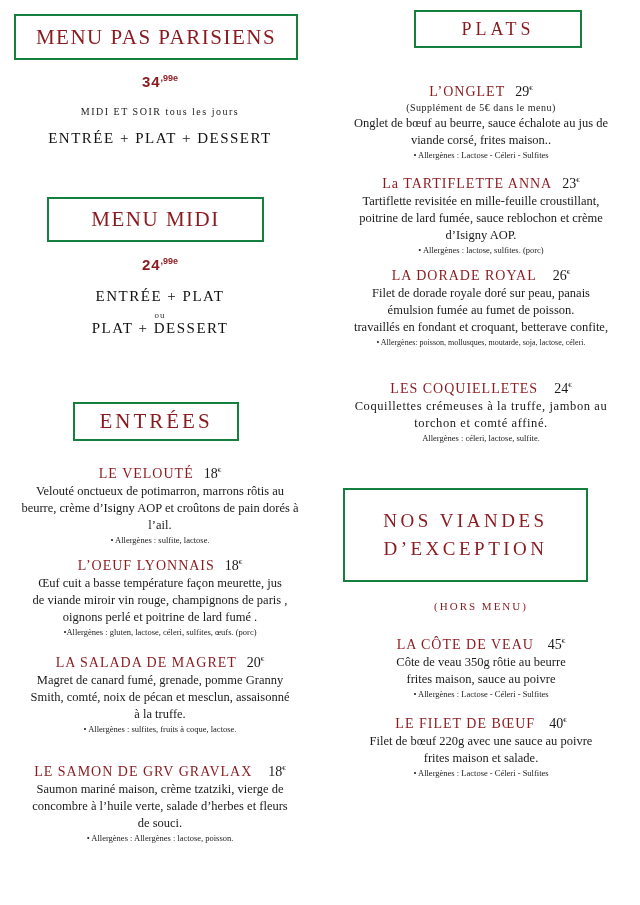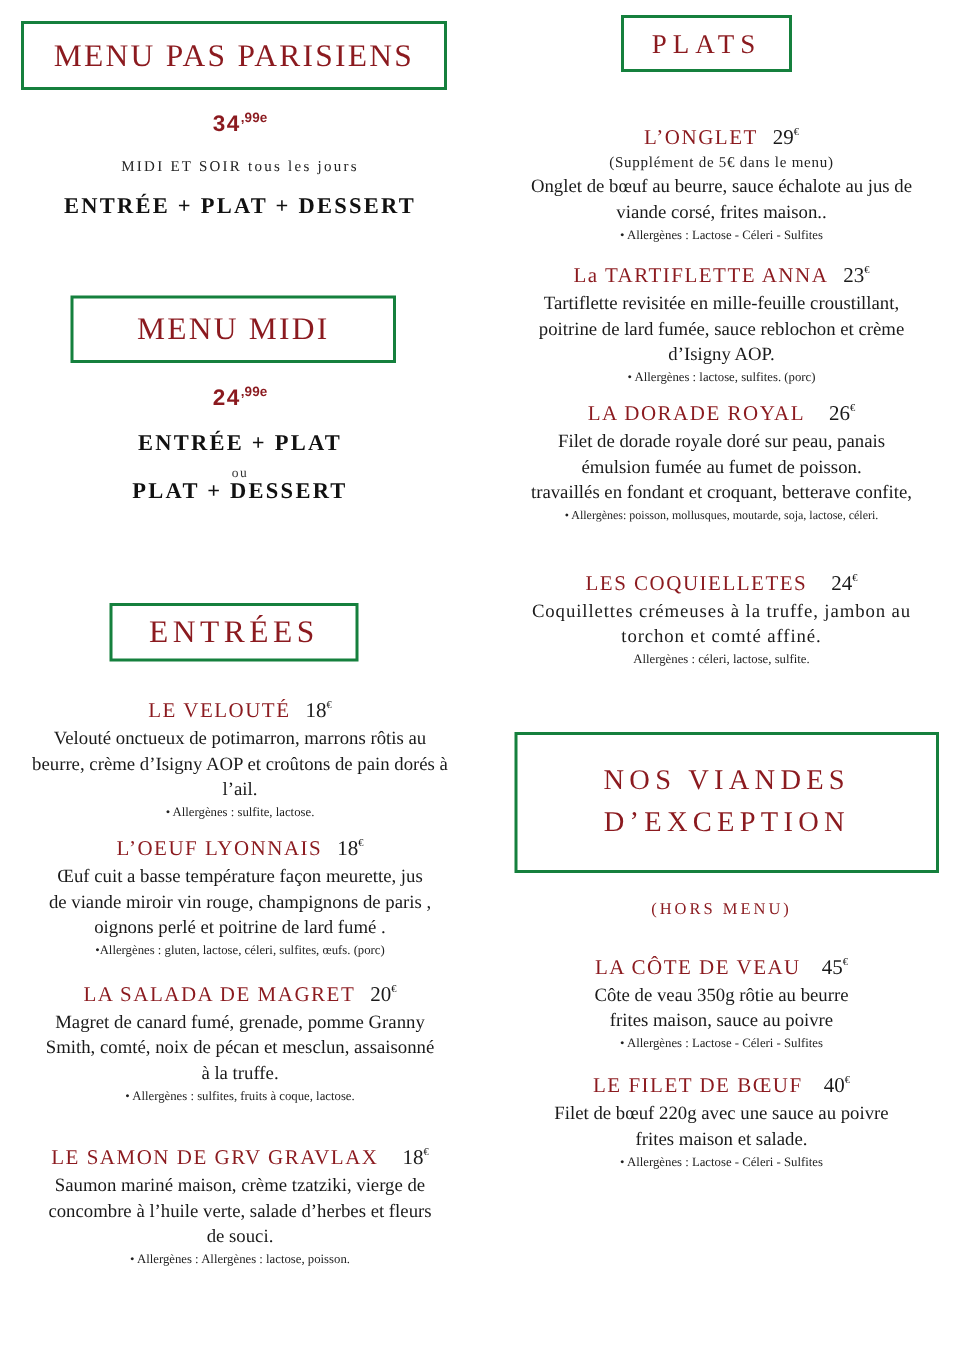--- a/index.html
+++ b/index.html
@@ -7,21 +7,21 @@
          font-family: "Liberation Serif", "DejaVu Serif", serif; color: #1a1a1a; }
   .box { position: absolute; border: 2px solid #15803d; box-sizing: border-box;
          display: flex; flex-direction: column; align-items: center; justify-content: center;
          color: #8b1a1f; }
   .box-title { font-size: 21px; letter-spacing: 1.5px; line-height: 1; }
   .box-title.wide { letter-spacing: 3px; }
   .center { position: absolute; text-align: center; }
   .price-big { font-family: "Liberation Sans", "DejaVu Sans", sans-serif; font-weight: bold;
                color: #8b1a1f; font-size: 15px; letter-spacing: 1px; }
   .price-big sup { font-size: 9px; vertical-align: 6px; letter-spacing: 0; }
-  .formula { font-weight: bold; font-size: 15px; letter-spacing: 1.5px; color: #111; }
+  .formula { font-weight: normal; font-size: 15px; letter-spacing: 1.5px; color: #111; }
   .small-caps-line { font-size: 10px; letter-spacing: 1.5px; color: #222; }
   .ou { font-size: 9px; letter-spacing: 1px; color: #333; }
   .dish-title { color: #8b1a1f; font-size: 14px; letter-spacing: 1px; line-height: 18px; }
   .dish-title .p { color: #1a1a1a; letter-spacing: 0; margin-left: 10px; }
   .dish-title .p sup { font-size: 7px; vertical-align: 6px; }
   .desc { font-size: 12.5px; line-height: 17px; color: #1a1a1a; }
   .note { font-size: 10px; line-height: 14px; color: #222; letter-spacing: 0.5px; }
   .allerg { font-size: 8.5px; line-height: 13px; color: #222; }
   .hors { color: #8b1a1f; font-size: 11px; letter-spacing: 2px; }
   .col-left { left: 0; width: 320px; }
@@ -88,21 +88,21 @@
 <div class="center col-left" style="top:759px;">
   <div class="dish-title"><span>LE SAMON DE GRV GRAVLAX</span><span class="p" style="margin-left:16px;"><span>18</span><sup>€</sup></span></div>
   <div class="desc">
     <div>Saumon mariné maison, crème tzatziki, vierge de</div>
     <div>concombre à l’huile verte, salade d’herbes et fleurs</div>
     <div>de souci.</div>
   </div>
   <div class="allerg">• Allergènes : Allergènes : lactose, poisson.</div>
 </div>
 
-<div class="box" style="left:414px; top:10px; width:114px; height:38px;">
+<div class="box" style="left:414px; top:10px; width:168px; height:38px;">
   <span class="box-title wide" style="font-size:18px; letter-spacing:4px;">PLATS</span>
 </div>
 
 <div class="center col-right" style="top:79px;">
   <div class="dish-title"><span>L’ONGLET</span><span class="p"><span>29</span><sup>€</sup></span></div>
   <div class="note">(Supplément de 5€ dans le menu)</div>
   <div class="desc">
     <div>Onglet de bœuf au beurre, sauce échalote au jus de</div>
     <div>viande corsé, frites maison..</div>
   </div>
@@ -131,21 +131,21 @@
 
 <div class="center col-right" style="top:376px;">
   <div class="dish-title"><span>LES COQUIELLETES</span><span class="p" style="margin-left:16px;"><span>24</span><sup>€</sup></span></div>
   <div class="desc" style="letter-spacing:0.6px;">
     <div>Coquillettes crémeuses à la truffe, jambon au</div>
     <div>torchon et comté affiné.</div>
   </div>
   <div class="allerg">Allergènes : céleri, lactose, sulfite.</div>
 </div>
 
-<div class="box" style="left:343px; top:488px; width:283px; height:94px;">
+<div class="box" style="left:343px; top:488px; width:245px; height:94px;">
   <span class="box-title" style="font-size:19px; letter-spacing:3.5px; line-height:28px;">NOS VIANDES</span>
   <span class="box-title" style="font-size:19px; letter-spacing:3.5px; line-height:28px;">D’EXCEPTION</span>
 </div>
 
 <div class="center col-right hors" style="top:600px;">(HORS MENU)</div>
 
 <div class="center col-right" style="top:632px;">
   <div class="dish-title"><span>LA CÔTE DE VEAU</span><span class="p" style="margin-left:14px;"><span>45</span><sup>€</sup></span></div>
   <div class="desc">
     <div>Côte de veau 350g rôtie au beurre</div>

